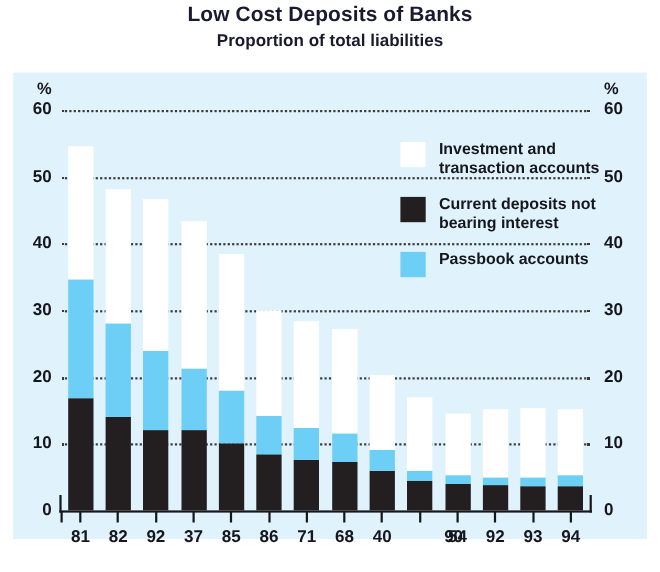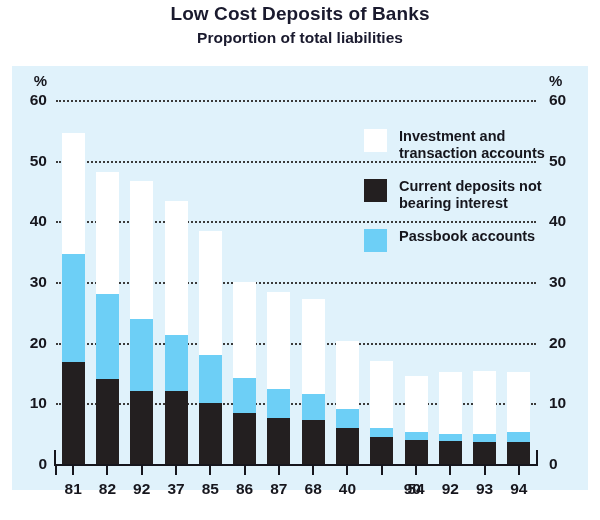--- a/index.html
+++ b/index.html
@@ -268,21 +268,21 @@
           <div class="seg white" style="bottom: 85.54px; height: 96.46px;"></div>
         </div>
         <div class="tick" style="left: 187.571px;"></div>
         <div class="xtick-label" style="left: 188.571px; text-align: center;">86</div>
         <div class="bar" style="left: 211.357px; width: 23px;">
           <div class="seg black" style="bottom: 0px; height: 46.1067px;"></div>
           <div class="seg blue" style="bottom: 46.1067px; height: 29.12px;"></div>
           <div class="seg white" style="bottom: 75.2267px; height: 97.0667px;"></div>
         </div>
         <div class="tick" style="left: 221.857px;"></div>
-        <div class="xtick-label" style="left: 222.857px;">87</div>
+        <div class="xtick-label" style="left: 222.857px;">71</div>
         <div class="bar" style="left: 245.643px; width: 23px;">
           <div class="seg black" style="bottom: 0px; height: 43.68px;"></div>
           <div class="seg blue" style="bottom: 43.68px; height: 26.6933px;"></div>
           <div class="seg white" style="bottom: 70.3733px; height: 94.64px;"></div>
         </div>
         <div class="tick" style="left: 256.143px;"></div>
         <div class="xtick-label" style="left: 257.143px;">68</div>
         <div class="bar" style="left: 279.929px; width: 23px;">
           <div class="seg black" style="bottom: 0px; height: 36.4px;"></div>
           <div class="seg blue" style="bottom: 36.4px; height: 18.8067px;"></div>

